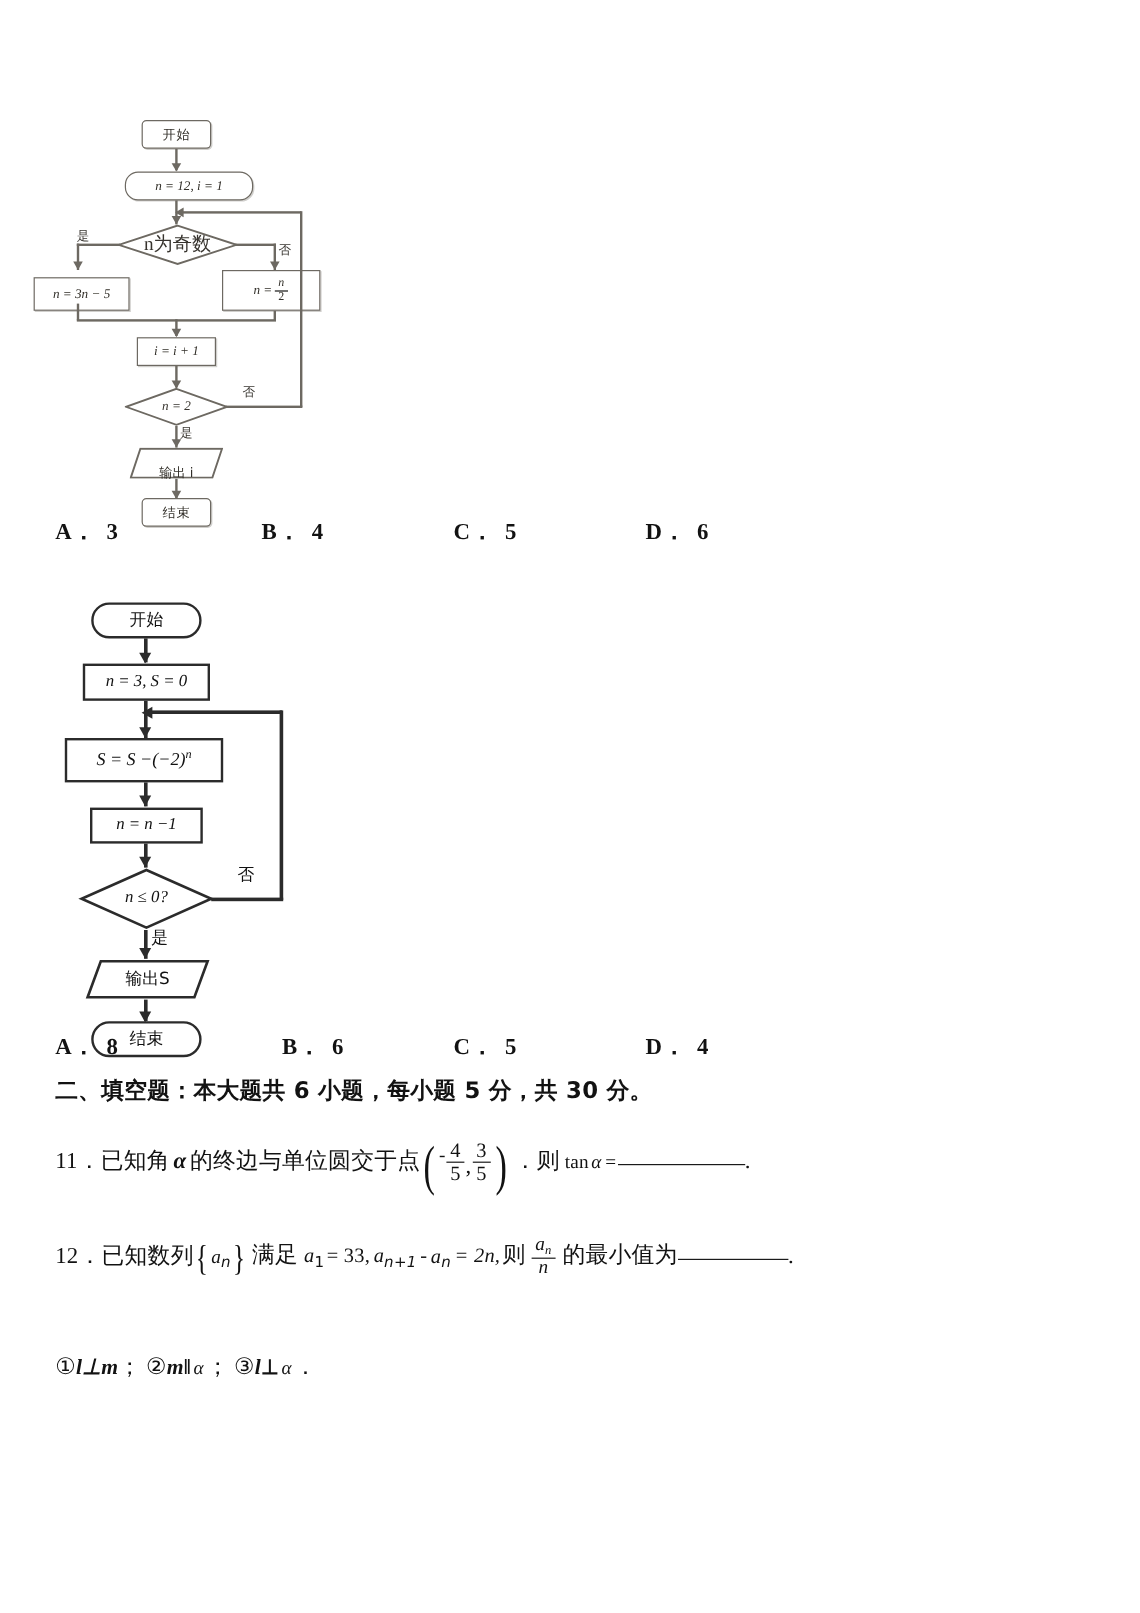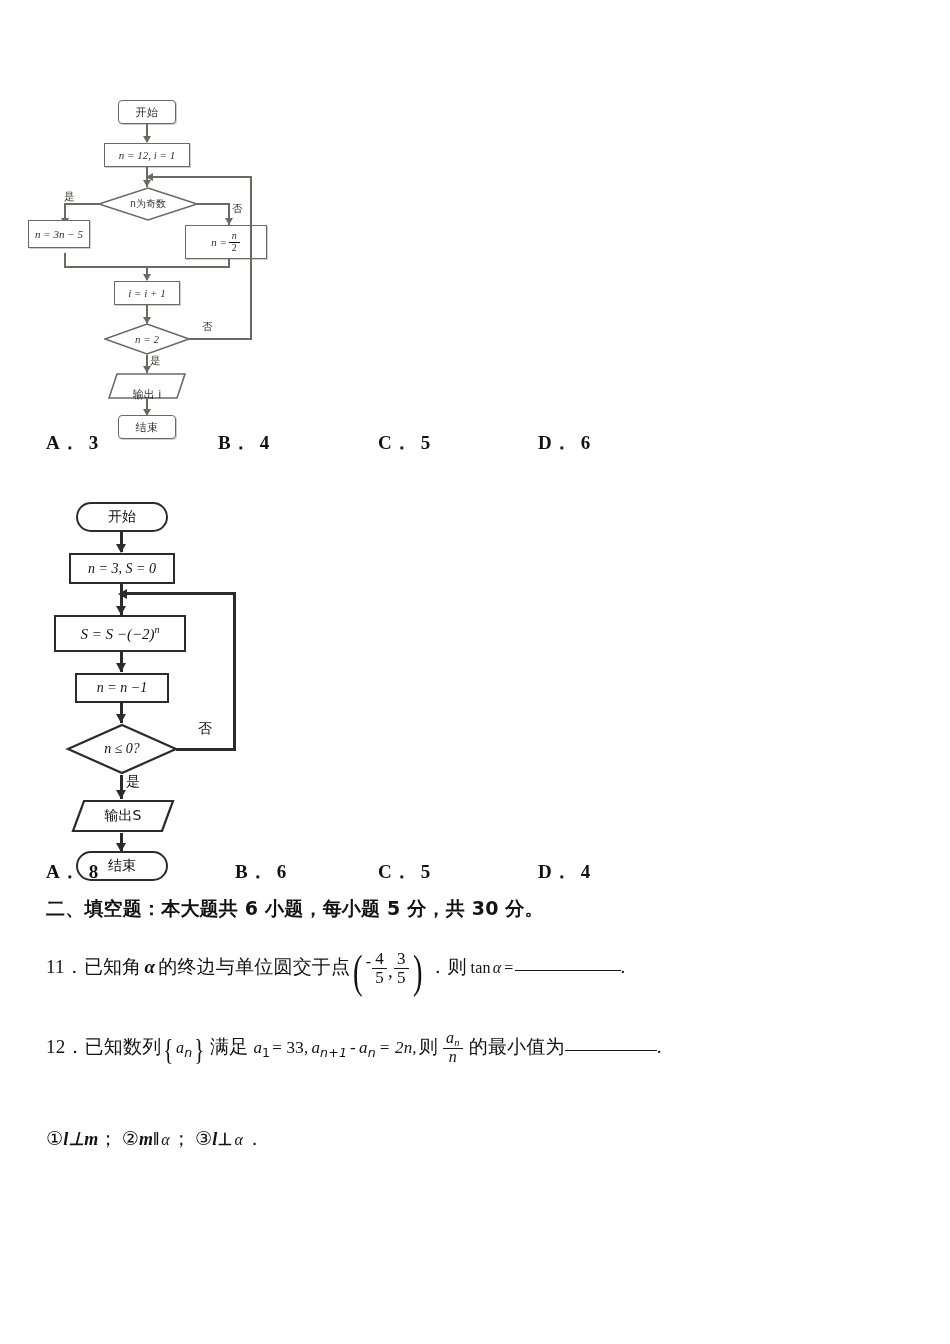--- a/index.html
+++ b/index.html
@@ -128,23 +128,23 @@
     background: transparent;
     box-shadow: none;
   }
   #flow1 .dia svg { position: absolute; left: 0; top: 0; }
   #flow1 .dia .dtext {
     position: absolute;
     width: 100%;
     top: 50%;
     transform: translateY(-50%);
     text-align: center;
-    font-size: 10px;
+    font-size: 16px;
     color: #3a3732;
-    font-family: Liberation Mono, monospace;
+    font-family: Liberation Serif, serif;
   }
   #flow1 .para {
     position: absolute;
     border: none; background: transparent; box-shadow: none;
   }
   #flow1 .para .ptext {
     position: absolute;
     width: 100%; top: 50%;
     transform: translateY(-50%);
     text-align: center;
@@ -229,21 +229,21 @@
 <div class="page">
 
   <div id="flow1">
 
     <div class="node rounded" style="left:76px; top:8px; width:58px; height:24px;">
       <span class="cnlab">开始</span>
     </div>
     <div class="ln" style="left:104px; top:32px; width:1.6px; height:18px;"></div>
     <div class="arrowhead ah-down" style="left:101px; top:44px;"></div>
 
-    <div class="node" style="left:62px; top:51px; width:86px; height:24px;">
+    <div class="node" style="left:62px; top:51px; width:107px; height:24px;border-radius:11px;">
       <span class="mi">n = 12, i = 1</span>
     </div>
     <div class="ln" style="left:104px; top:75px; width:1.6px; height:20px;"></div>
     <div class="arrowhead ah-down" style="left:101px; top:88px;"></div>
 
     <div class="dia" style="left:56px; top:95px; width:100px; height:34px;">
       <svg width="100" height="34" viewBox="0 0 100 34">
         <polygon points="50,1 99,17 50,33 1,17" fill="#fbfbfa" stroke="#6e6a63" stroke-width="1.6"></polygon>
       </svg>
       <div class="dtext">n为奇数</div>
@@ -252,21 +252,21 @@
     <div class="ln" style="left:22px; top:111px; width:36px; height:1.6px;"></div>
     <div class="ln" style="left:22px; top:111px; width:1.6px; height:22px;"></div>
     <div class="arrowhead ah-down" style="left:19px; top:126px;"></div>
     <div class="yn" style="left:22px; top:98px;">是</div>
 
     <div class="ln" style="left:154px; top:111px; width:34px; height:1.6px;"></div>
     <div class="ln" style="left:186px; top:111px; width:1.6px; height:22px;"></div>
     <div class="arrowhead ah-down" style="left:183px; top:126px;"></div>
     <div class="yn" style="left:190px; top:110px;">否</div>
 
-    <div class="node" style="left:-14px; top:128px; width:62px; height:28px;">
+    <div class="node" style="left:-14px; top:139px; width:80px; height:28px;">
       <span class="mi">n = 3n − 5</span>
     </div>
 
     <div class="node" style="left:143px; top:133px; width:82px; height:34px;">
       <span style="display:flex;align-items:center;font-size:11px;">
         <span class="mi">n =</span>
         <span class="frac" style="font-size:10px;margin-left:2px;">
           <span class="num mi">n</span>
           <span class="den mn">2</span>
         </span>

